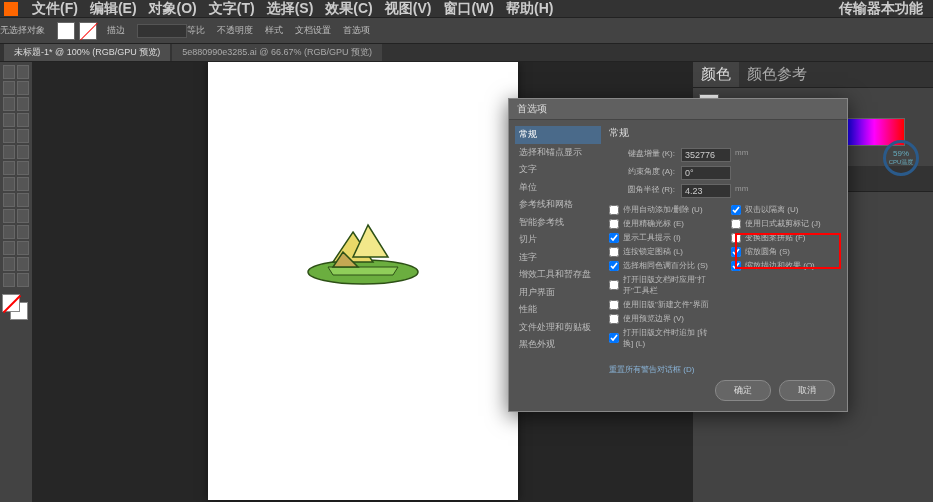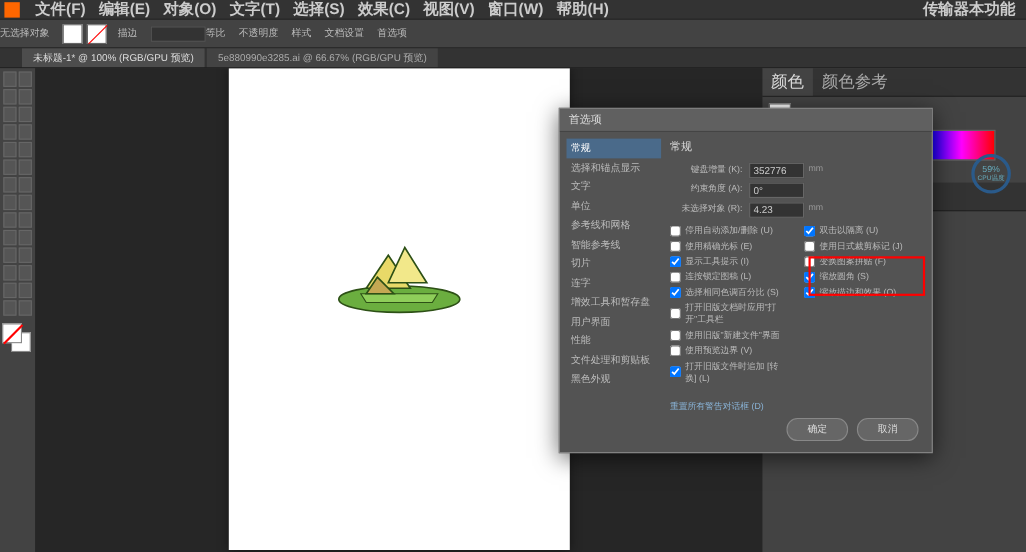--- a/index.html
+++ b/index.html
@@ -8,21 +8,21 @@
     .menubar { height: 18px; background: #333; display: flex; align-items: center; padding: 0 4px; border-bottom: 1px solid #222; }
     .menubar .logo { width: 14px; height: 14px; background: #ff6600; margin-right: 8px; }
     .menu-item { padding: 0 6px; font-size: 14px; color: #ccc; cursor: pointer; font-weight: bold; }
     .menubar-right { margin-left: auto; display: flex; align-items: flex-end; }
     
     .optionbar { height: 26px; background: #434343; display: flex; align-items: center; padding: 0 0; border-bottom: 1px solid #222; }
     .opt-item { margin-right: 12px; font-size: 9px; color: #bbb; }
     .opt-select { background: #333; border: 1px solid #555; color: #ccc; font-size: 9px; padding: 1px 4px; width: 50px; }
     .color-swatch { width: 18px; height: 18px; border: 1px solid #666; }
     
-    .tabbar { height: 18px; background: #333; display: flex; align-items: center; padding: 0 20px; border-bottom: 1px solid #222; }
+    .tabbar { height: 18px; background: #333; display: flex; align-items: center; padding: 0 4px; border-bottom: 1px solid #222; }
     .tab { padding: 2px 10px; font-size: 9px; color: #aaa; background: #434343; margin-right: 2px; }
     .tab.active { background: #4d4d4d; color: #ddd; }
     
     .workspace { position: absolute; top: 62px; left: 0; right: 0; bottom: 0; display: flex; }
     
     .toolbox { width: 32px; background: #434343; display: flex; flex-direction: column; padding: 2px; }
     .tool-row { display: flex; }
     .tool { width: 14px; height: 14px; margin: 1px; background: #555; cursor: pointer; border: 1px solid #666; }
     .color-picker { margin-top: 6px; width: 26px; height: 26px; position: relative; }
     .cp-fg { position: absolute; width: 18px; height: 18px; background: #fff; border: 1px solid #888; top: 0; left: 0; }
@@ -238,21 +238,21 @@
       <div class="dlg-row">
         <span class="dlg-label">键盘增量 (K):</span>
         <input class="dlg-input" value="352776" style="">
         <span class="dlg-unit">mm</span>
       </div>
       <div class="dlg-row">
         <span class="dlg-label">约束角度 (A):</span>
         <input class="dlg-input" value="0°" style="">
       </div>
       <div class="dlg-row">
-        <span class="dlg-label">未选择对象 (R):</span>
+        <span class="dlg-label">圆角半径 (R):</span>
         <input class="dlg-input" value="4.23" style="">
         <span class="dlg-unit">mm</span>
       </div>
 
       <div class="dlg-checks">
         <div class="dlg-check-col">
           <label class="dlg-check">
               <input type="checkbox" style="">
               <span>停用自动添加/删除 (U)</span>
             </label>

